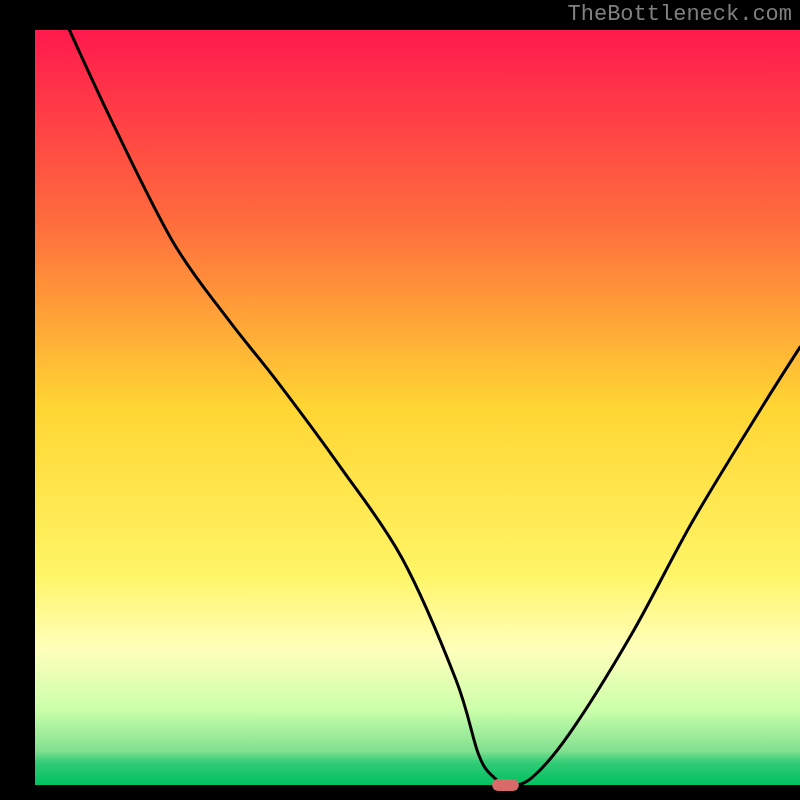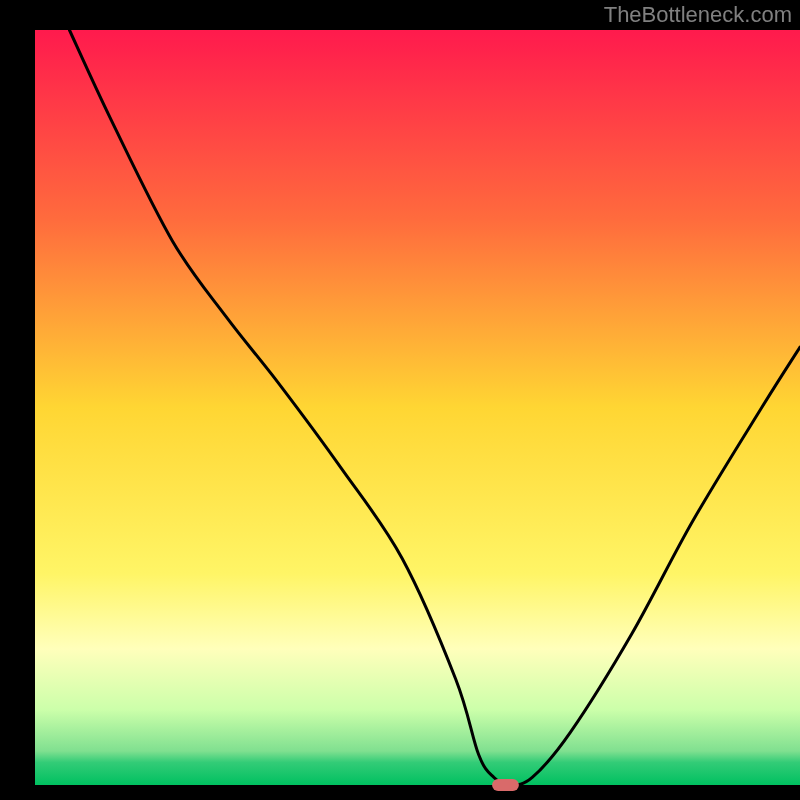--- a/index.html
+++ b/index.html
@@ -12,21 +12,21 @@
   }
   .chart-container {
     position: relative;
     width: 800px;
     height: 800px;
   }
   .watermark {
     position: absolute;
     top: 2px;
     right: 8px;
-    font-family: Liberation Sans, sans-serif;
+    font-family: Liberation Mono, monospace;
     font-size: 22px;
     font-weight: 500;
     color: #808080;
     letter-spacing: 0px;
     z-index: 10;
   }
   svg {
     display: block;
   }
 </style>

